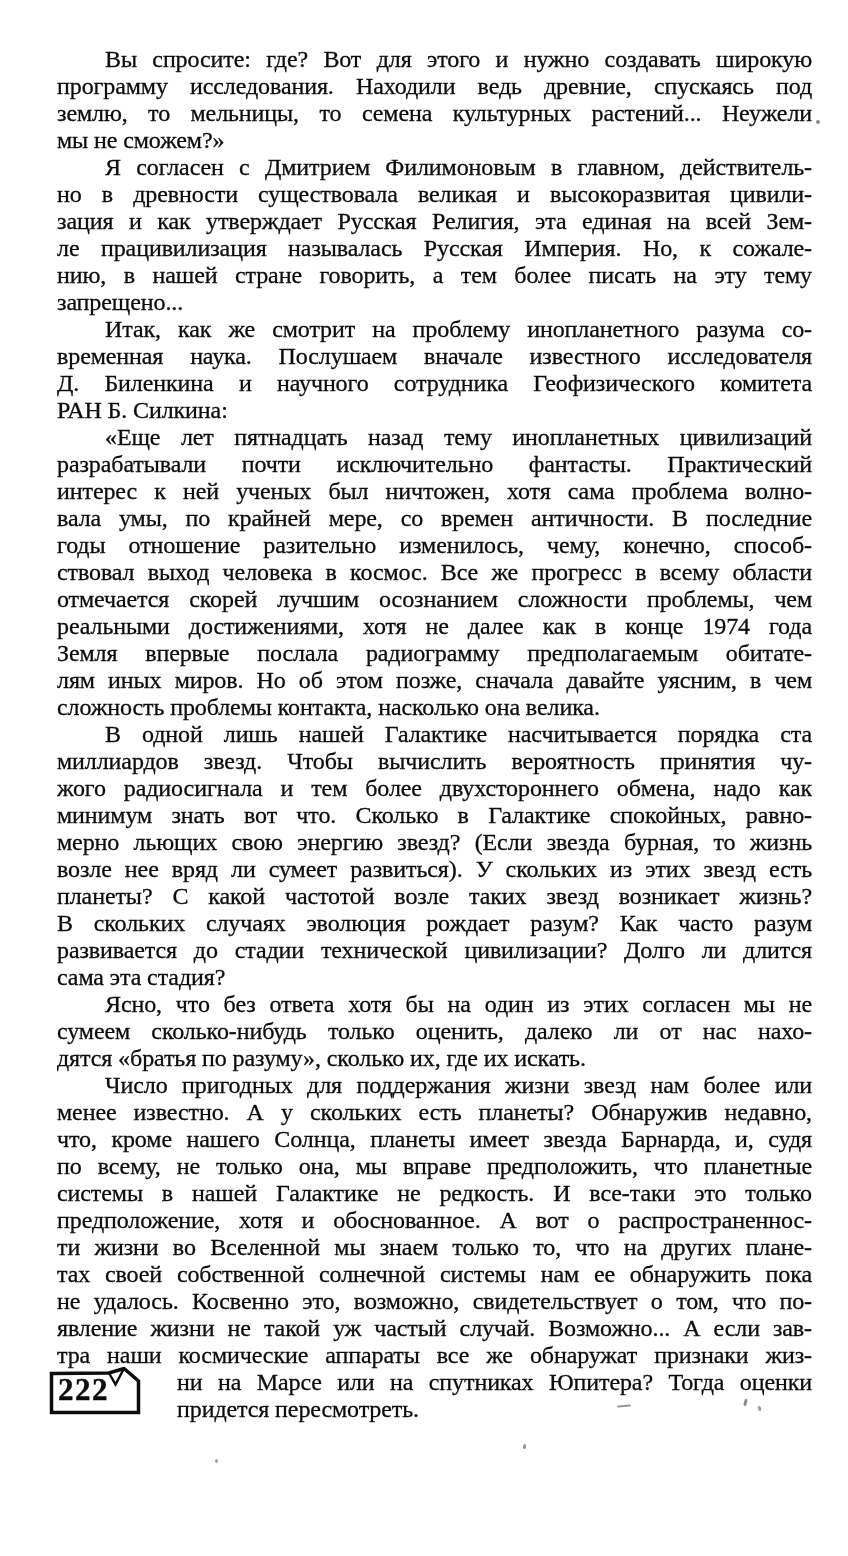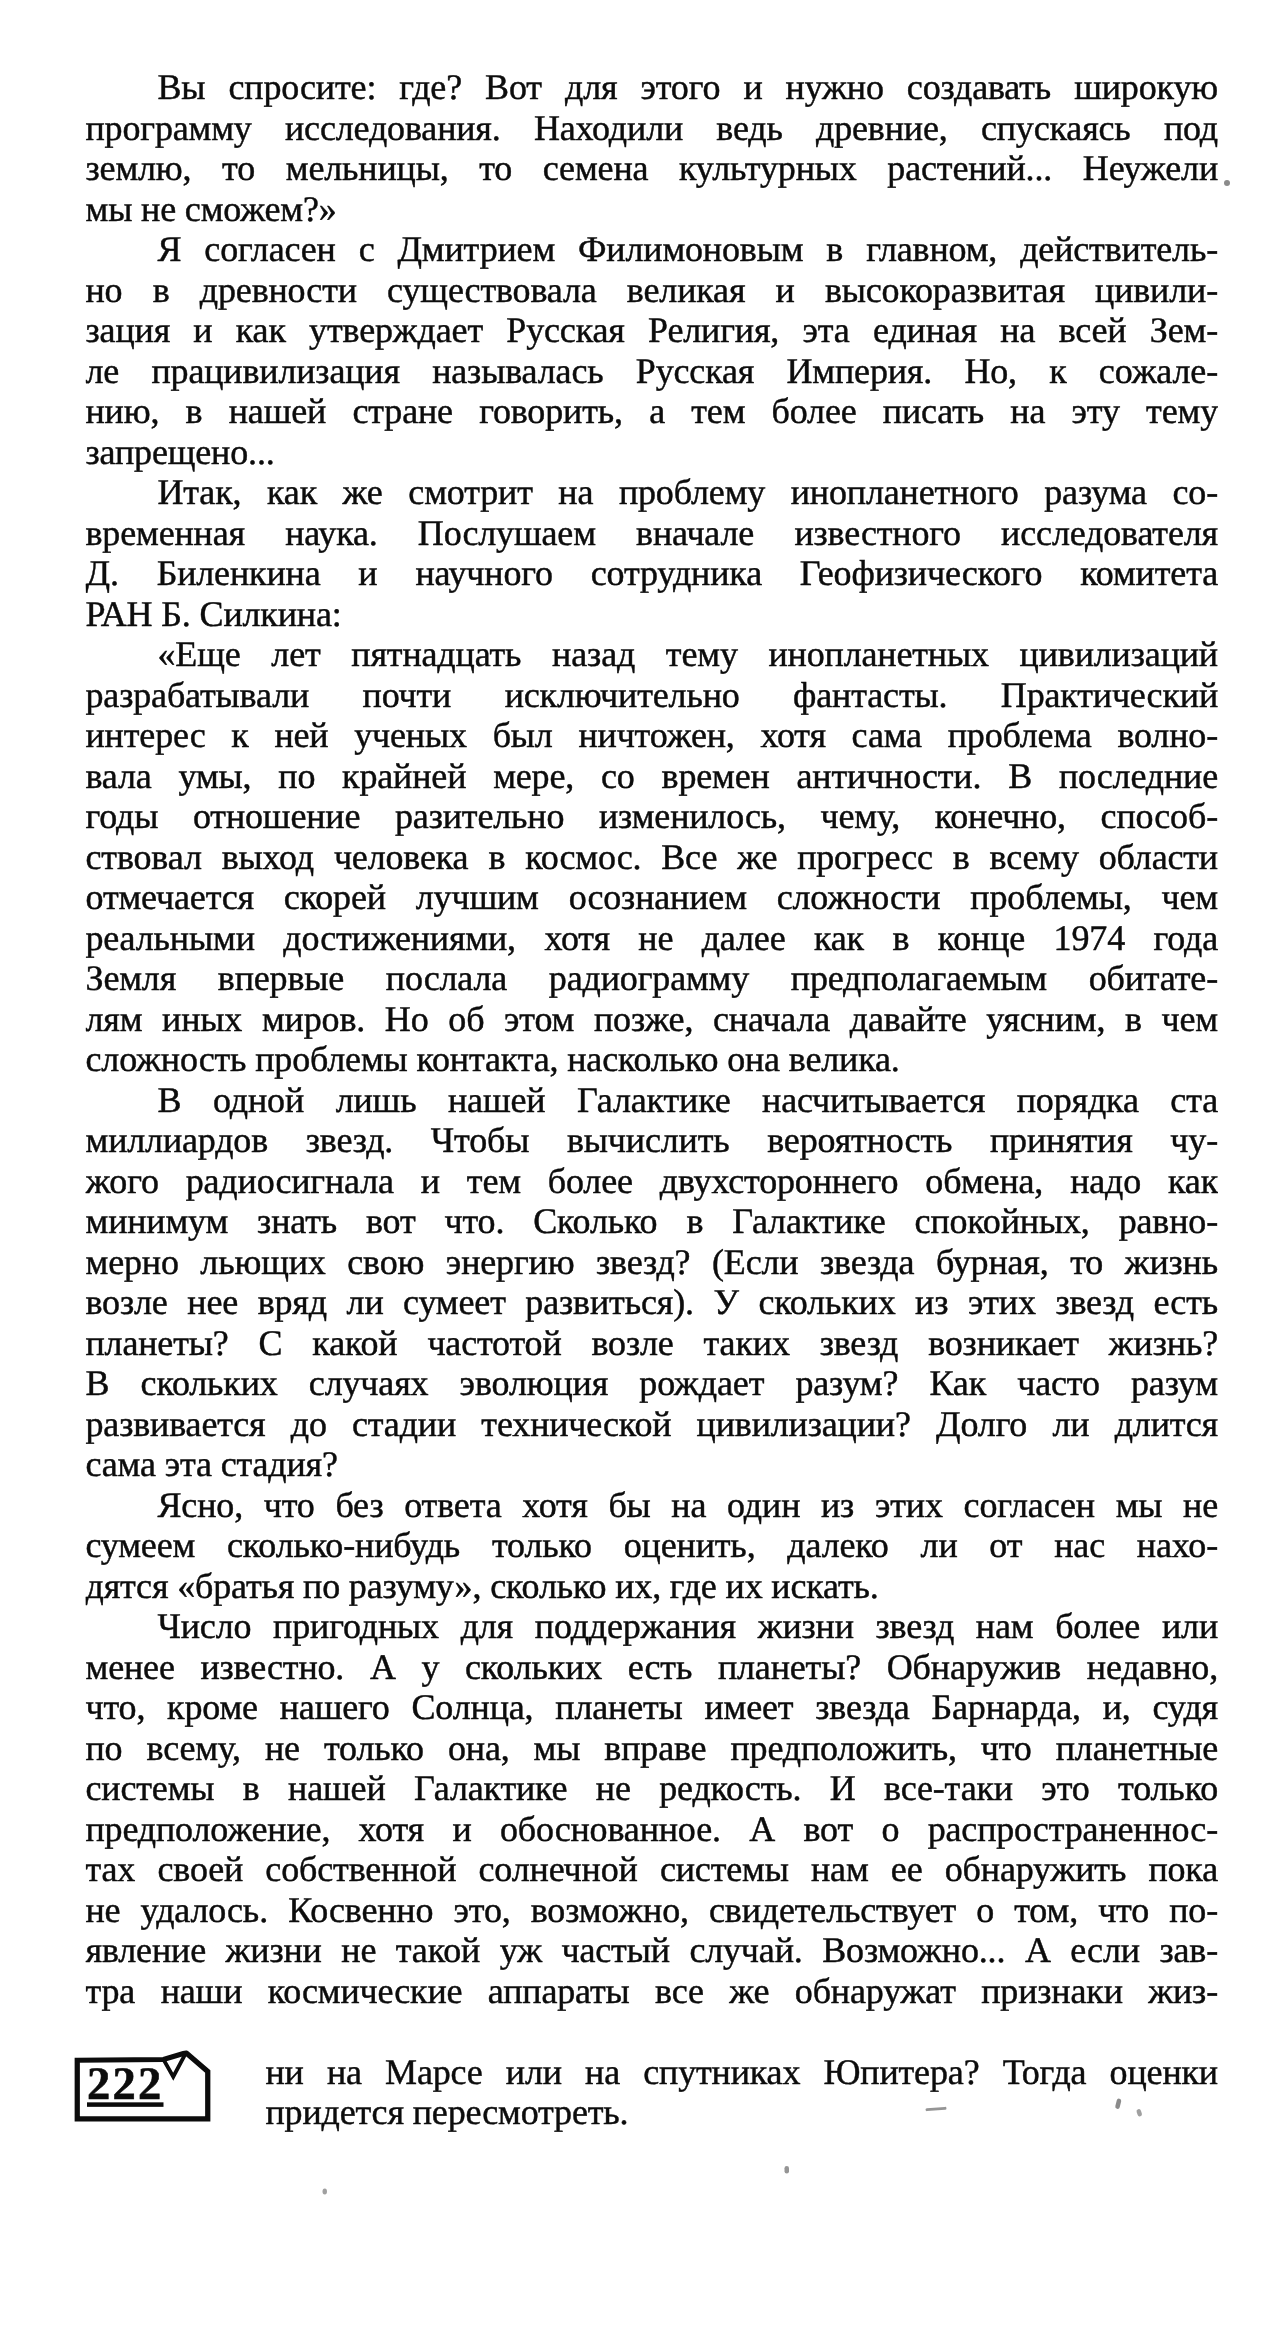--- a/index.html
+++ b/index.html
@@ -58,21 +58,20 @@
     top: 0;
   }
   .badge-num {
     position: absolute;
     left: 9px;
     top: 49%;
     transform: translateY(-54%);
     font-size: 31px;
     font-weight: bold;
     letter-spacing: 1.5px;
-    text-decoration: underline;
     -webkit-text-stroke: 0.4px currentColor;
   }
   .cont {
     flex: 1 1 auto;
     min-width: 0;
     margin-left: 21px;
   }
   .speck {
     position: absolute;
     background: #2c2c2c;
@@ -128,20 +127,21 @@
       <div class="line lastline">сама эта стадия?</div>
       <div class="line first">Ясно, что без ответа хотя бы на один из этих согласен мы не</div>
       <div class="line">сумеем сколько-нибудь только оценить, далеко ли от нас нахо-</div>
       <div class="line lastline">дятся «братья по разуму», сколько их, где их искать.</div>
       <div class="line first">Число пригодных для поддержания жизни звезд нам более или</div>
       <div class="line">менее известно. А у скольких есть планеты? Обнаружив недавно,</div>
       <div class="line">что, кроме нашего Солнца, планеты имеет звезда Барнарда, и, судя</div>
       <div class="line">по всему, не только она, мы вправе предположить, что планетные</div>
       <div class="line">системы в нашей Галактике не редкость. И все-таки это только</div>
       <div class="line">предположение, хотя и обоснованное. А вот о распространеннос-</div>
+      <div class="line">ти жизни во Вселенной мы знаем только то, что на других плане-</div>
       <div class="line">тах своей собственной солнечной системы нам ее обнаружить пока</div>
       <div class="line">не удалось. Косвенно это, возможно, свидетельствует о том, что по-</div>
       <div class="line">явление жизни не такой уж частый случай. Возможно... А если зав-</div>
       <div class="line">тра наши космические аппараты все же обнаружат признаки жиз-</div>
     </div>
 
   <div class="text-block" style="top:1369px;">
     <div class="footer">
       <div class="badge">
         <svg width="92" height="48" viewBox="0 0 92 48">

